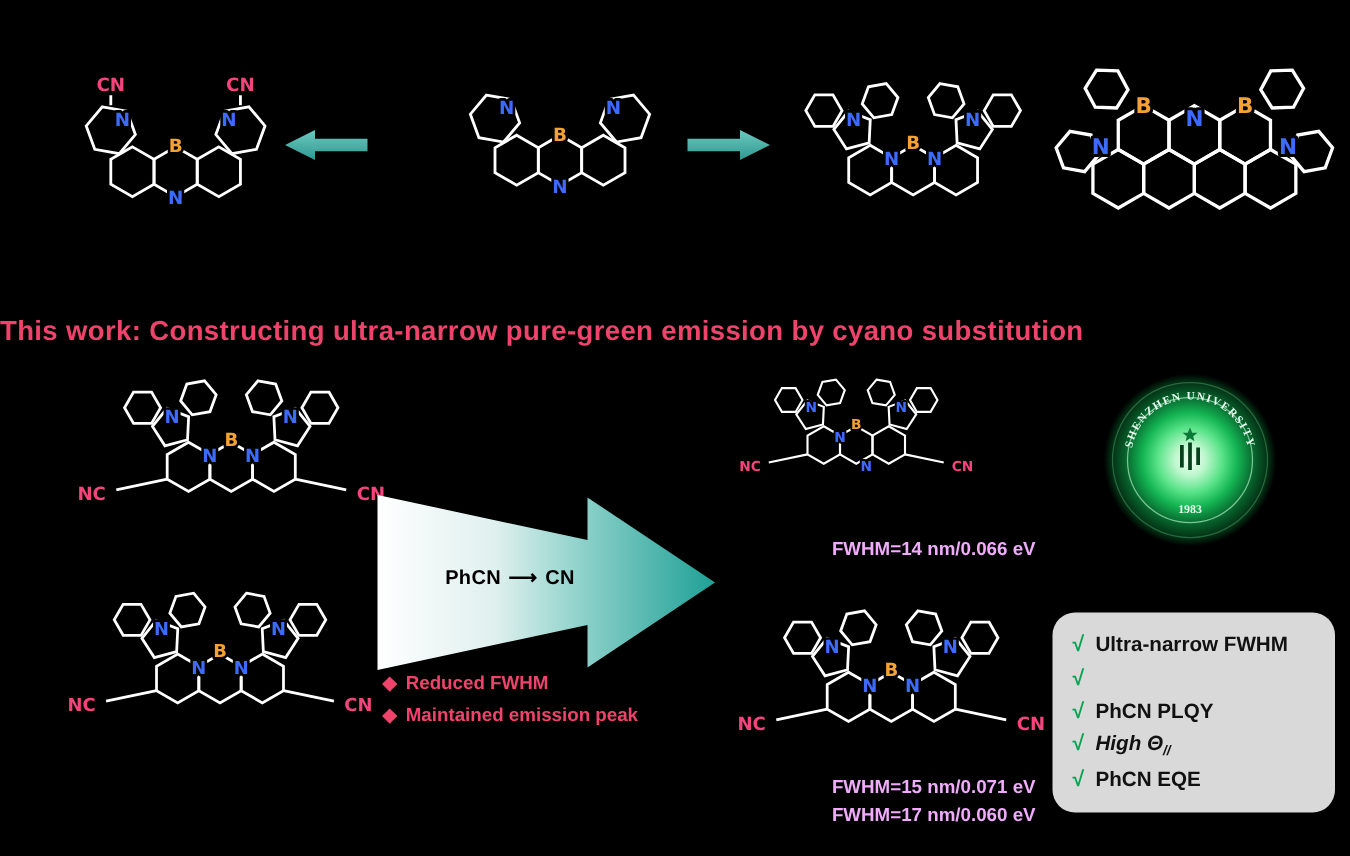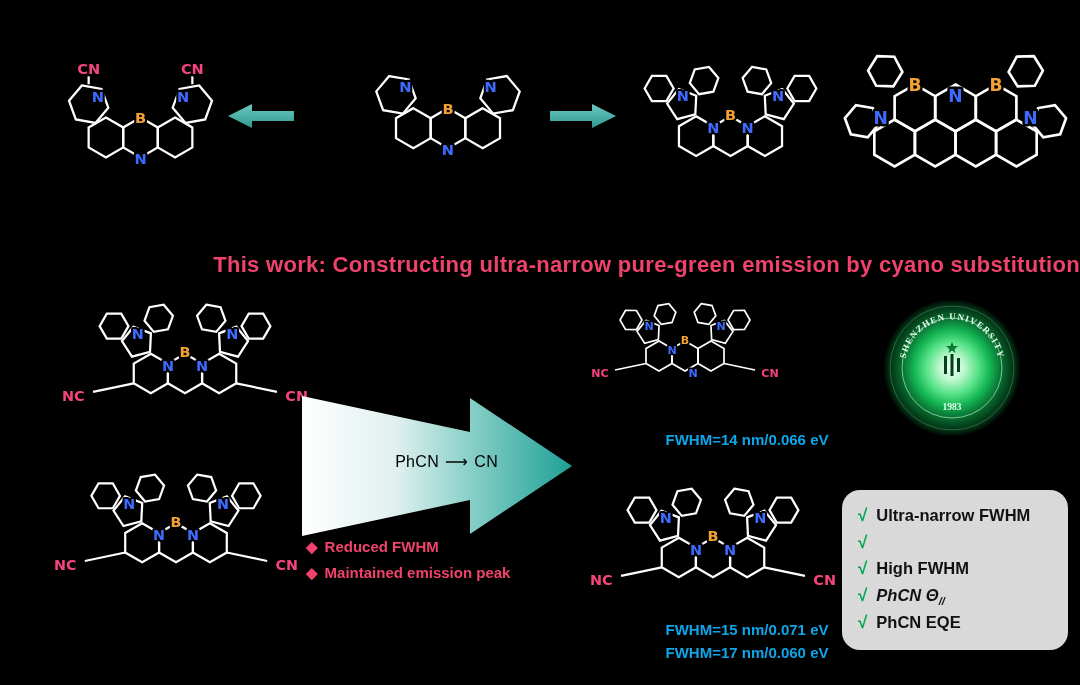--- a/index.html
+++ b/index.html
@@ -5,28 +5,28 @@
   *{margin:0;padding:0;box-sizing:border-box}
   html,body{width:1080px;height:685px;background:#000;font-family:"Liberation Sans",sans-serif;position:relative;overflow:hidden}
   .mol{position:absolute}
   .skel{stroke:#ffffff;stroke-width:1.7;fill:none}
   .bondline{stroke:#ffffff;stroke-width:1.7;fill:none}
   .atom{font-family:"DejaVu Sans",sans-serif;font-size:11px;font-weight:bold;text-anchor:middle;dominant-baseline:central;
         paint-order:stroke fill;stroke:#000;stroke-width:3.2px;stroke-linejoin:round}
   .aN{fill:#3e6bff}
   .aB{fill:#f5a133}
   .aCN{fill:#f4447c}
-  .title{position:absolute;top:252px;left:0;width:100%;text-align:right;color:#f0436c;
+  .title{position:absolute;top:252px;left:0;width:100%;text-align:left;color:#f0436c;
          font-size:22px;font-weight:bold;letter-spacing:.3px}
-  .fwhm{position:absolute;width:230px;text-align:center;color:#0ea5e9;font-weight:bold;
+  .fwhm{position:absolute;width:230px;text-align:center;color:#f0abfc;font-weight:bold;
         font-size:15px;line-height:23px}
   .bullets{position:absolute;left:306px;top:534px;color:#f0436c;font-weight:bold;font-size:15px;line-height:26px}
   .bullets .icon{margin-right:7px}
-  .reaction{position:absolute;left:318px;top:452px;width:180px;text-align:right;color:#000;
-            font-weight:normal;font-size:16px;letter-spacing:.3px}
+  .reaction{position:absolute;left:318px;top:452px;width:180px;text-align:center;color:#000;
+            font-weight:bold;font-size:16px;letter-spacing:.3px}
   .reaction .rxArrow{padding:0 6px}
   .panel{position:absolute;left:842px;top:490px;width:226px;height:160px;background:#d9d9d9;border-radius:18px;
          display:flex;flex-direction:column;justify-content:space-evenly;padding:10px 16px}
   .panel .row{display:flex;align-items:baseline;font-size:16.5px;font-weight:bold;color:#111;white-space:nowrap}
   .panel .check{color:#00a651;margin-right:9px;font-size:17px}
   .panel sub{font-size:11px;font-style:italic}
   .arrowSvg{position:absolute}
 </style>
 </head>
 <body>
@@ -267,23 +267,23 @@
 <div class="panel">
   <div class="row">
     <span class="check">√</span>
     <span>Ultra-narrow FWHM</span>
   </div>
   <div class="row">
     <span class="check">√</span>
   </div>
   <div class="row">
     <span class="check">√</span>
-    <span>High FWHM</span>
-  </div>
-  <div class="row">
-    <span class="check">√</span>
-    <span><i>PhCN Θ</i><sub>//</sub></span>
+    <span>PhCN PLQY</span>
+  </div>
+  <div class="row">
+    <span class="check">√</span>
+    <span><i>High Θ</i><sub>//</sub></span>
   </div>
   <div class="row">
     <span class="check">√</span>
     <span>PhCN EQE</span>
   </div>
 </div>
 
 </body></html>

